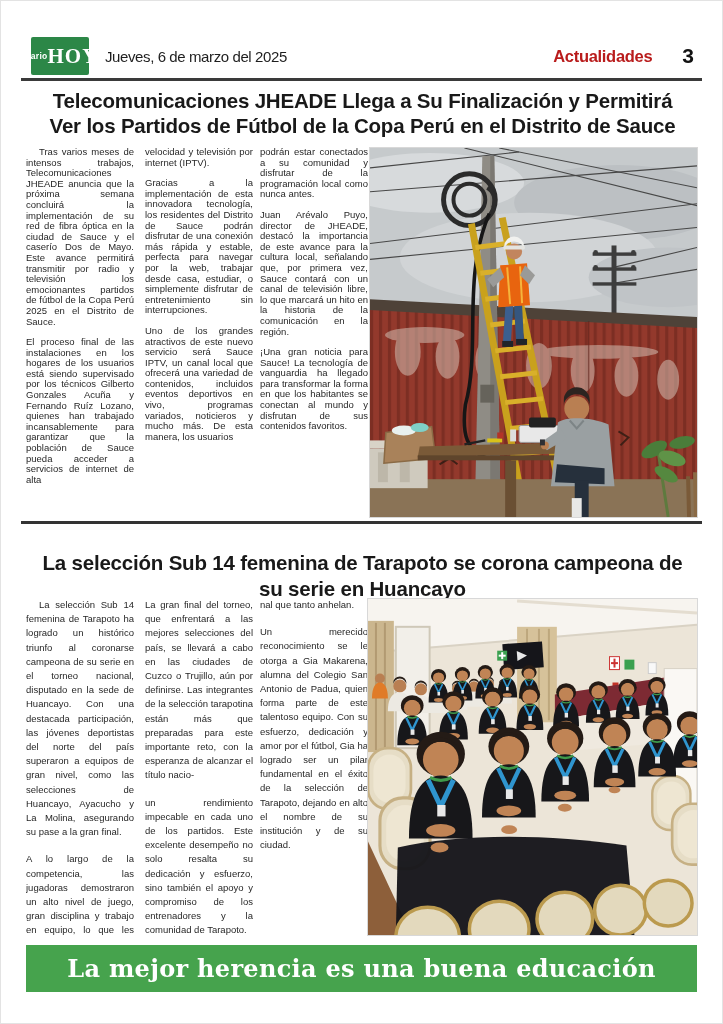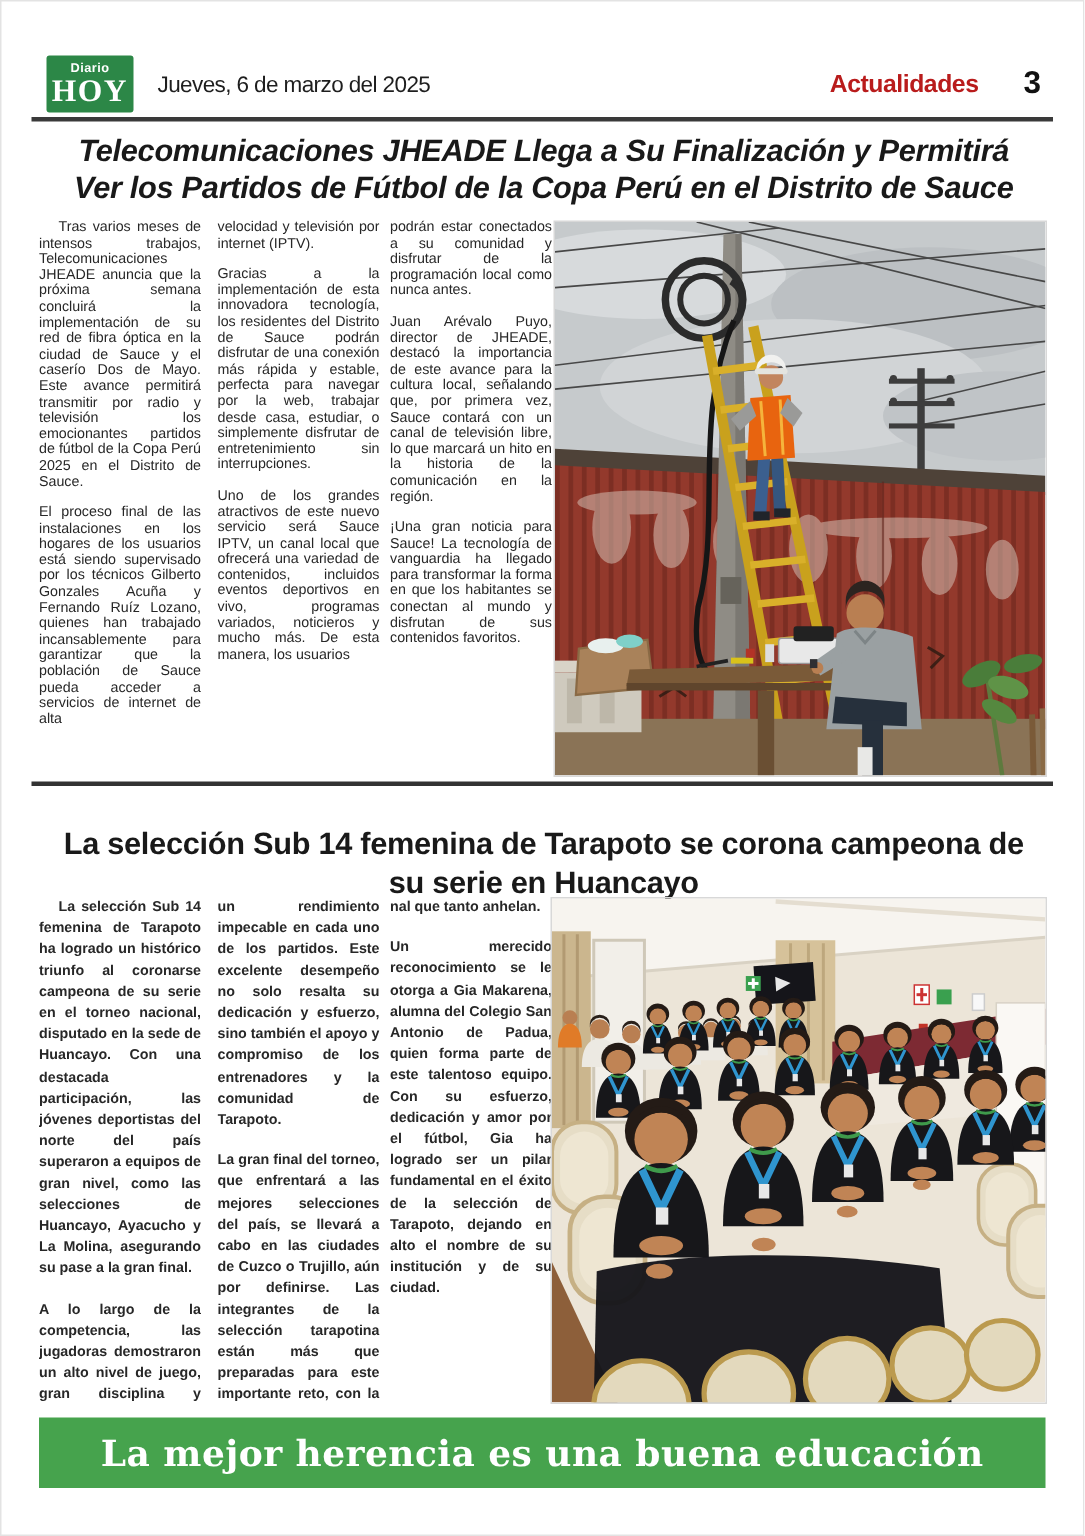--- a/index.html
+++ b/index.html
@@ -4,43 +4,43 @@
 <style>
   html,body{margin:0;padding:0;background:#ffffff;}
   .page{position:relative;width:723px;height:1024px;background:#ffffff;
         box-sizing:border-box;border:1px solid #e3e3e3;overflow:hidden;
         font-family:"Liberation Sans", sans-serif;color:#272727;}
 
   
   .header{position:absolute;top:34px;left:30px;right:28px;height:42px;
           display:flex;align-items:center;}
   .logo{width:58px;height:38px;background:#2c8747;border-radius:2px;
-        display:flex;flex-direction:column;align-items:center;justify-content:center;
+        display:flex;flex-direction:row;align-items:center;justify-content:center;
         color:#fff;flex:0 0 auto;}
   .logo-top{font-size:8.5px;font-weight:bold;line-height:9px;letter-spacing:.3px;}
   .logo-main{font-family:"Liberation Serif", serif;font-weight:bold;font-size:21px;
              line-height:21px;letter-spacing:1px;}
   .date{margin-left:16px;font-size:15px;letter-spacing:-.4px;color:#1e1e1e;}
   .section{margin-left:auto;font-weight:bold;font-size:16.5px;letter-spacing:-.3px;color:#b91c1c;}
   .pagenum{margin-left:30px;font-weight:bold;font-size:21px;color:#111;}
   .header-rule{position:absolute;top:77px;left:20px;right:20px;height:3px;background:#3a3a3a;}
   .mid-rule{position:absolute;top:520px;left:20px;right:20px;height:2.5px;background:#333;}
 
   
   .headline{position:absolute;left:34px;right:32px;text-align:center;
             font-weight:bold;color:#191919;letter-spacing:-.2px;}
-  .headline-1{top:87px;font-size:20.5px;line-height:25px;font-style:italic;}
+  .headline-1{top:87px;font-size:20.5px;line-height:25px;}
   .headline-2{top:531px;font-size:20.5px;line-height:26px;margin-top:18px;}
 
   
   .col{position:absolute;width:108px;text-align:justify;overflow:hidden;}
   .col p{margin:0 0 10px 0;}
   .a1c{top:146px;height:374px;font-size:9.5px;line-height:10.6px;}
   .a2c{top:597px;height:340px;font-size:9.5px;line-height:14.2px;}
-  .a2c p{margin:0 0 13px 0;font-weight:bold;}
+  .a2c p{margin:0 0 13px 0;}
   .c1{left:25px;} .c2{left:144px;} .c3{left:259px;}
   .indent{text-indent:13px;}
 
   
   .photo{position:absolute;overflow:hidden;border:1px solid #d8d8d8;box-sizing:border-box;}
   .photo svg{display:block;width:100%;height:100%;}
   .photo-1{top:146px;left:368px;width:329px;height:371px;}
   .photo-2{top:597px;left:366px;width:331px;height:338px;}
 
   
@@ -244,22 +244,22 @@
 
   <div class="mid-rule"></div>
 
   <div class="headline headline-2">La selección Sub 14 femenina de Tarapoto se corona campeona de su serie en Huancayo</div>
 
   <div class="col a2c c1">
     <p class="indent">La selección Sub 14 femenina de Tarapoto ha logrado un histórico triunfo al coronarse campeona de su serie en el torneo nacional, disputado en la sede de Huancayo. Con una destacada participación, las jóvenes deportistas del norte del país superaron a equipos de gran nivel, como las selecciones de Huancayo, Ayacucho y La Molina, asegurando su pase a la gran final.</p>
     <p>A lo largo de la competencia, las jugadoras demostraron un alto nivel de juego, gran disciplina y trabajo en equipo, lo que les permitió mantener</p>
   </div>
   <div class="col a2c c2">
+    <p>La gran final del torneo, que enfrentará a las mejores selecciones del país, se llevará a cabo en las ciudades de Cuzco o Trujillo, aún por definirse. Las integrantes de la selección tarapotina están más que preparadas para este importante reto, con la esperanza de alcanzar el título nacio-</p>
     <p>un rendimiento impecable en cada uno de los partidos. Este excelente desempeño no solo resalta su dedicación y esfuerzo, sino también el apoyo y compromiso de los entrenadores y la comunidad de Tarapoto.</p>
-    <p>La gran final del torneo, que enfrentará a las mejores selecciones del país, se llevará a cabo en las ciudades de Cuzco o Trujillo, aún por definirse. Las integrantes de la selección tarapotina están más que preparadas para este importante reto, con la esperanza de alcanzar el título nacio-</p>
   </div>
   <div class="col a2c c3">
     <p>nal que tanto anhelan.</p>
     <p>Un merecido reconocimiento se le otorga a Gia Makarena, alumna del Colegio San Antonio de Padua, quien forma parte de este talentoso equipo. Con su esfuerzo, dedicación y amor por el fútbol, Gia ha logrado ser un pilar fundamental en el éxito de la selección de Tarapoto, dejando en alto el nombre de su institución y de su ciudad.</p>
   </div>
 
   <div class="photo photo-2">
     <svg viewBox="0 0 331 338" preserveAspectRatio="none">
       <defs>
         <g id="g-girl">

